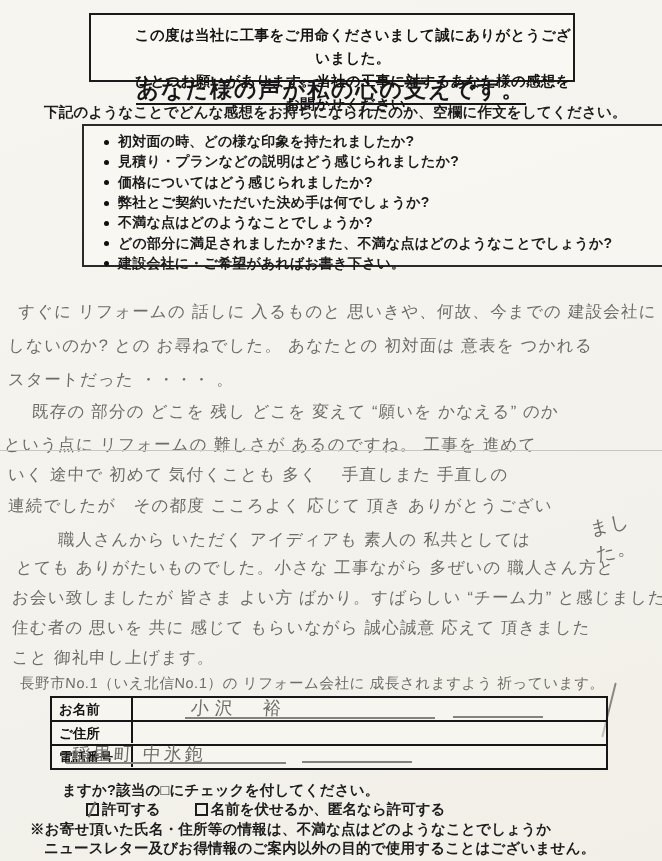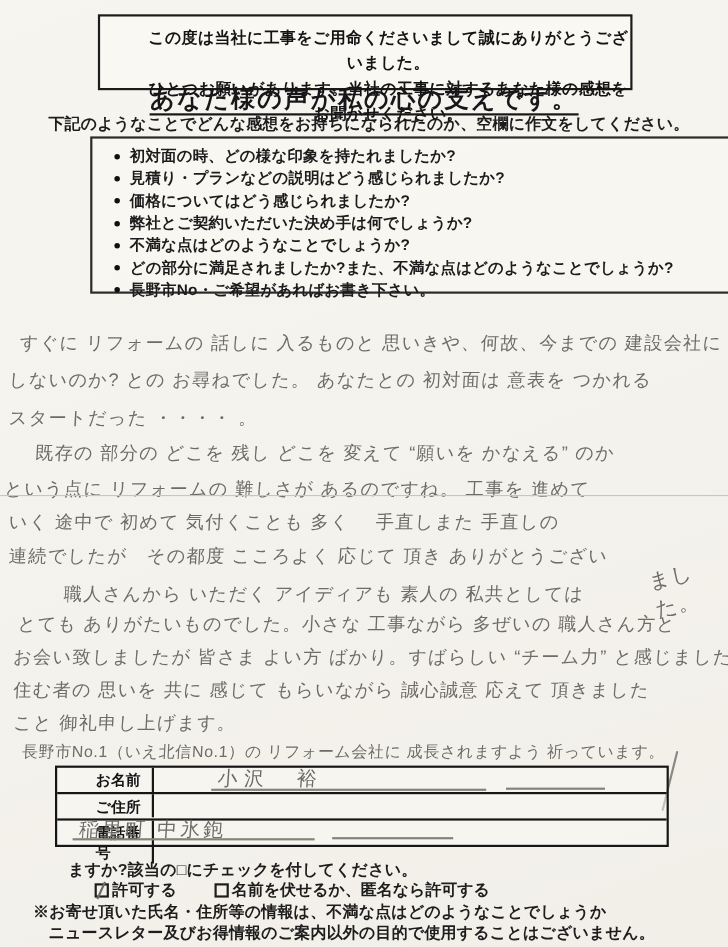--- a/index.html
+++ b/index.html
@@ -60,23 +60,23 @@
   }
   .ruled-line{position:absolute;left:0;top:450px;width:662px;height:1px;background:#c9c6be;}
   
   .form-table{
     position:absolute;left:50px;top:696px;width:554px;
     border:2px solid #161616;background:rgba(252,250,246,.5);
   }
   .form-row{display:flex;height:22px;}
   .form-row + .form-row{border-top:2px solid #161616;flex-direction:column;}
   .form-label{
-    width:60px;flex:none;border-right:2px solid #161616;
+    width:81px;flex:none;border-right:2px solid #161616;
     font-family:"Liberation Serif", serif;font-weight:700;font-size:13.5px;
-    padding:3px 0 0 7px;color:#141414;box-sizing:border-box;margin-left:28px;
+    padding:3px 0 0 7px;color:#141414;box-sizing:border-box;
   }
   .form-value{flex:1;position:relative;}
   .hw-value{
     position:absolute;font-size:18px;color:#6e6c66;letter-spacing:6px;
     transform:skewX(-4deg);white-space:nowrap;
   }
   .value-name{left:58px;top:-2px;}
   .value-address{left:20px;top:-1px;letter-spacing:3px;}
   .u-line{position:absolute;height:2px;background:#85837d;}
   .u-name{left:52px;top:19px;width:250px;}
@@ -134,21 +134,21 @@
     <div class="q-item">
         <span class="bullet"></span>
         <span class="q-text">不満な点はどのようなことでしょうか?</span>
       </div>
     <div class="q-item">
         <span class="bullet"></span>
         <span class="q-text">どの部分に満足されましたか?また、不満な点はどのようなことでしょうか?</span>
       </div>
     <div class="q-item">
         <span class="bullet"></span>
-        <span class="q-text">長野市No・ご希望があればお書き下さい。</span>
+        <span class="q-text">建設会社に・ご希望があればお書き下さい。</span>
       </div>
   </div>
 
   <div class="hw-line" style="left:18px;top:301px;">すぐに リフォームの 話しに 入るものと 思いきや、何故、今までの 建設会社に</div>
   <div class="hw-line" style="left:8px;top:335px;">しないのか? との お尋ねでした。 あなたとの 初対面は 意表を つかれる</div>
   <div class="hw-line" style="left:8px;top:369px;">スタートだった ・・・・ 。</div>
   <div class="hw-line" style="left:32px;top:401px;">既存の 部分の どこを 残し どこを 変えて “願いを かなえる” のか</div>
   <div class="hw-line" style="left:4px;top:434px;">という点に リフォームの 難しさが あるのですね。 工事を 進めて</div>
   <div class="hw-line" style="left:8px;top:464px;">いく 途中で 初めて 気付くことも 多く　 手直しまた 手直しの</div>
   <div class="hw-line" style="left:8px;top:495px;">連続でしたが　その都度 こころよく 応じて 頂き ありがとうござい</div>

